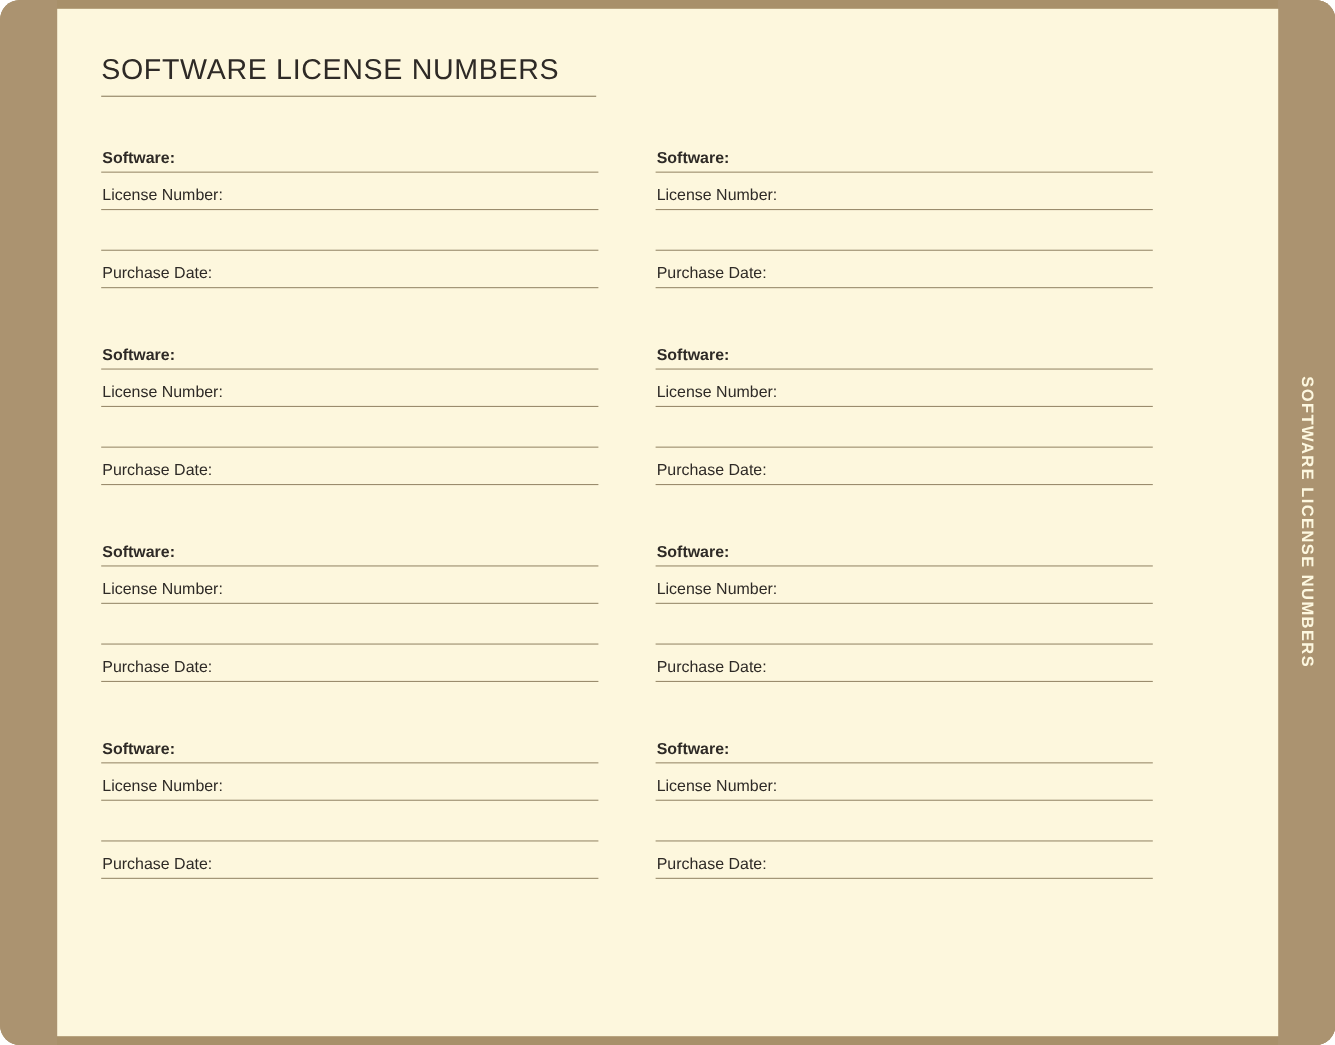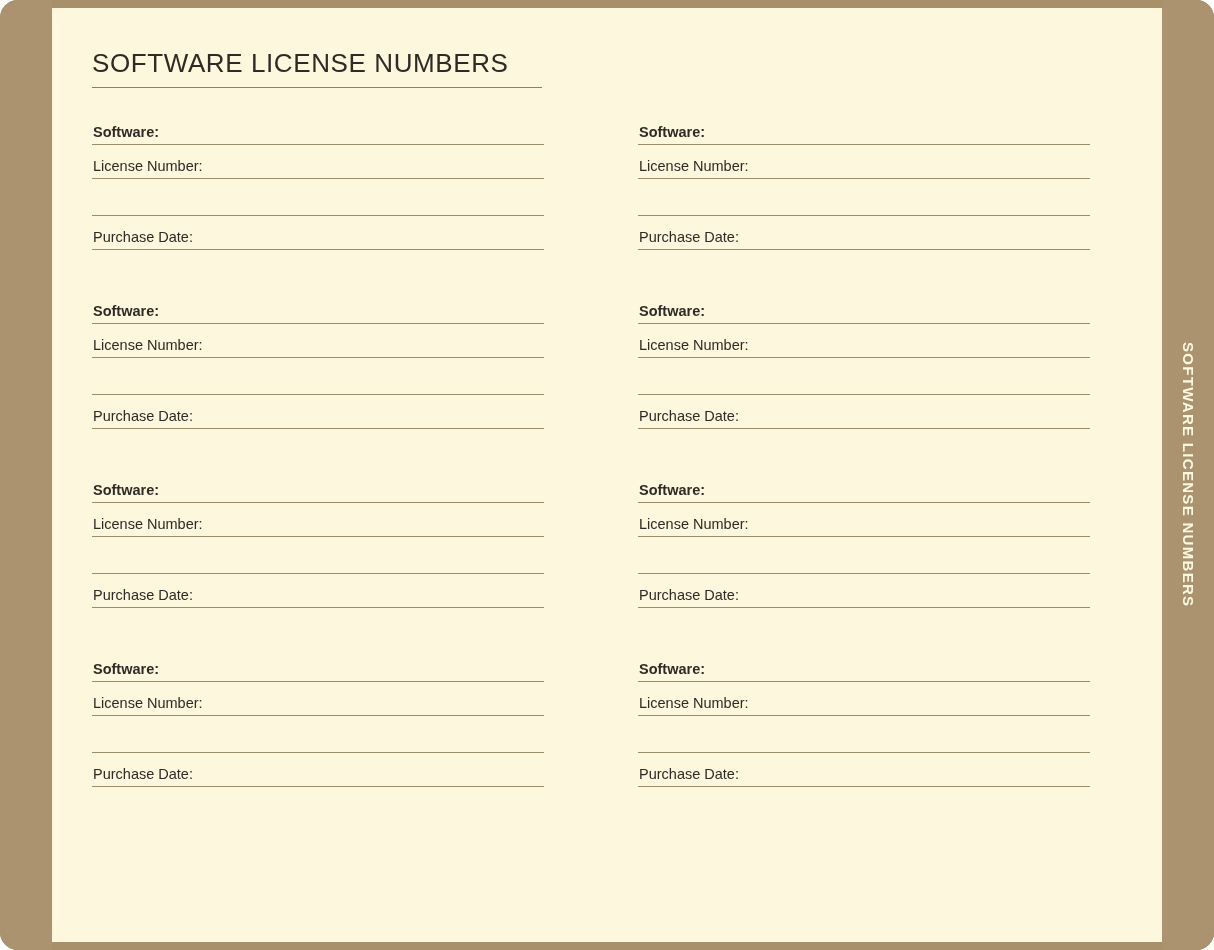--- a/index.html
+++ b/index.html
@@ -81,24 +81,24 @@
     color: #2e2a26;
     font-weight: normal;
     padding-bottom: 8px;
     border-bottom: 1.5px solid #8f8062;
     font-family: "Liberation Sans", sans-serif;
   }
 
   .columns {
     position: absolute;
     left: 40px;
-    top: 103px;
+    top: 115px;
     width: 1030px;
     display: flex;
-    gap: 94px;
+    gap: 52px;
   }
   .col {
     width: 452px;
   }
 
   .entry {
     margin-bottom: 40px;
   }
   .entry:last-child { margin-bottom: 0; }
 

